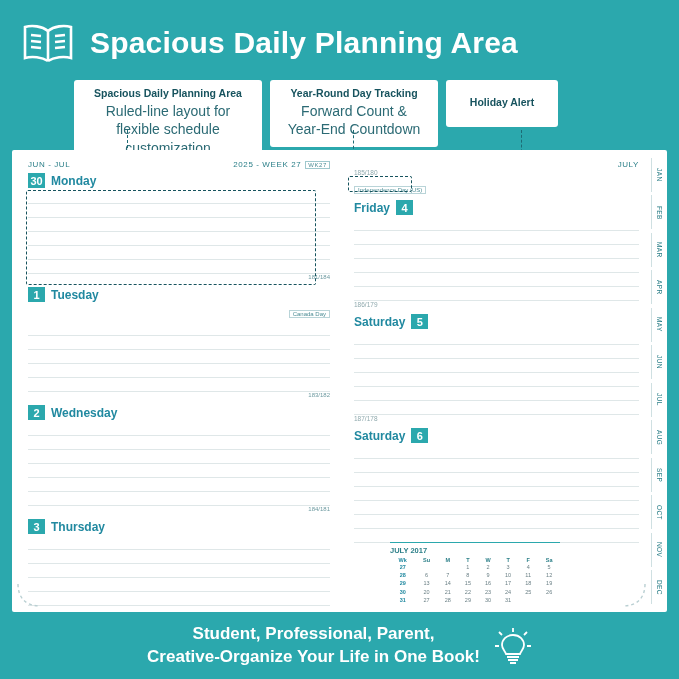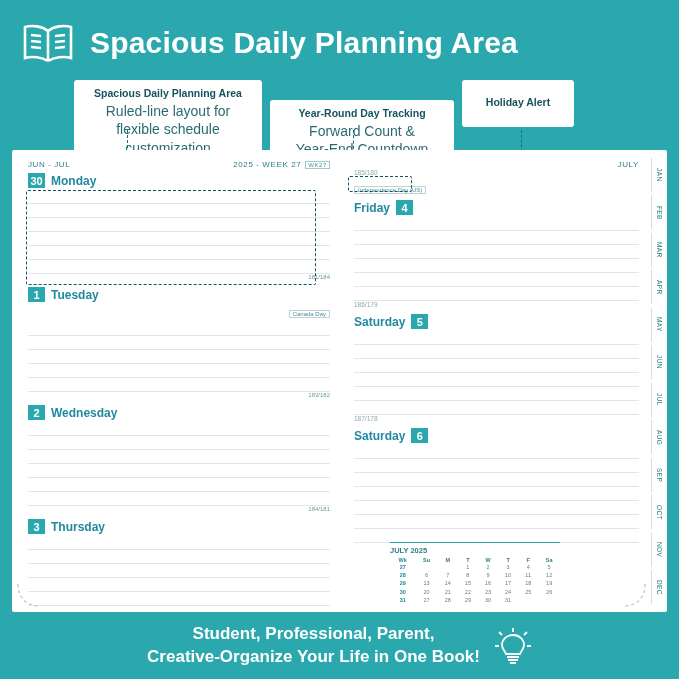--- a/index.html
+++ b/index.html
@@ -28,21 +28,21 @@
     position: absolute; top: 80px; left: 74px; width: 530px;
     display: flex; gap: 8px; align-items: flex-start;
   }
   .callout {
     background:#ffffff; border-radius: 3px; padding: 7px 8px 8px;
     text-align: center; color:#1a5a66;
   }
   .callout .c-title { font-size: 10.5px; font-weight: bold; color:#17535e; line-height: 1.25; }
   .callout .c-sub { font-size: 14px; color:#2b6a74; line-height: 1.3; margin-top: 2px; }
   .cal1 { width: 188px; }
-  .cal2 { width: 184px; margin-top: 20px; }
+  .cal2 { width: 168px; }
   .cal3 { width: 112px; display:flex; align-items:center; justify-content:center; height: 47px; }
 
   
   .connector { position: absolute; border-left: 1px dashed #1d6b74; }
   .conn-dot { position:absolute; width:5px; height:5px; background:#1d6b74; border-radius:50%; }
 
   
   .spread {
     position: absolute; top: 150px; left: 12px; width: 655px; height: 462px;
     background: #ffffff; border-radius: 2px;
@@ -300,21 +300,21 @@
         <div class="rule"></div>
           <div class="rule"></div>
           <div class="rule"></div>
         <div class="rule"></div>
           <div class="rule"></div>
           <div class="rule"></div>
         <div class="rule"></div>
       </div>
 
       <div class="mini-cal">
-        <div class="mc-title">JULY 2025</div>
+        <div class="mc-title">JULY 2017</div>
         <table>
           <thead>
             <tr>
               <th class="wk">Wk</th>
               <th>Su</th>
               <th>M</th>
               <th>T</th>
               <th>W</th>
               <th>T</th>
               <th>F</th>

